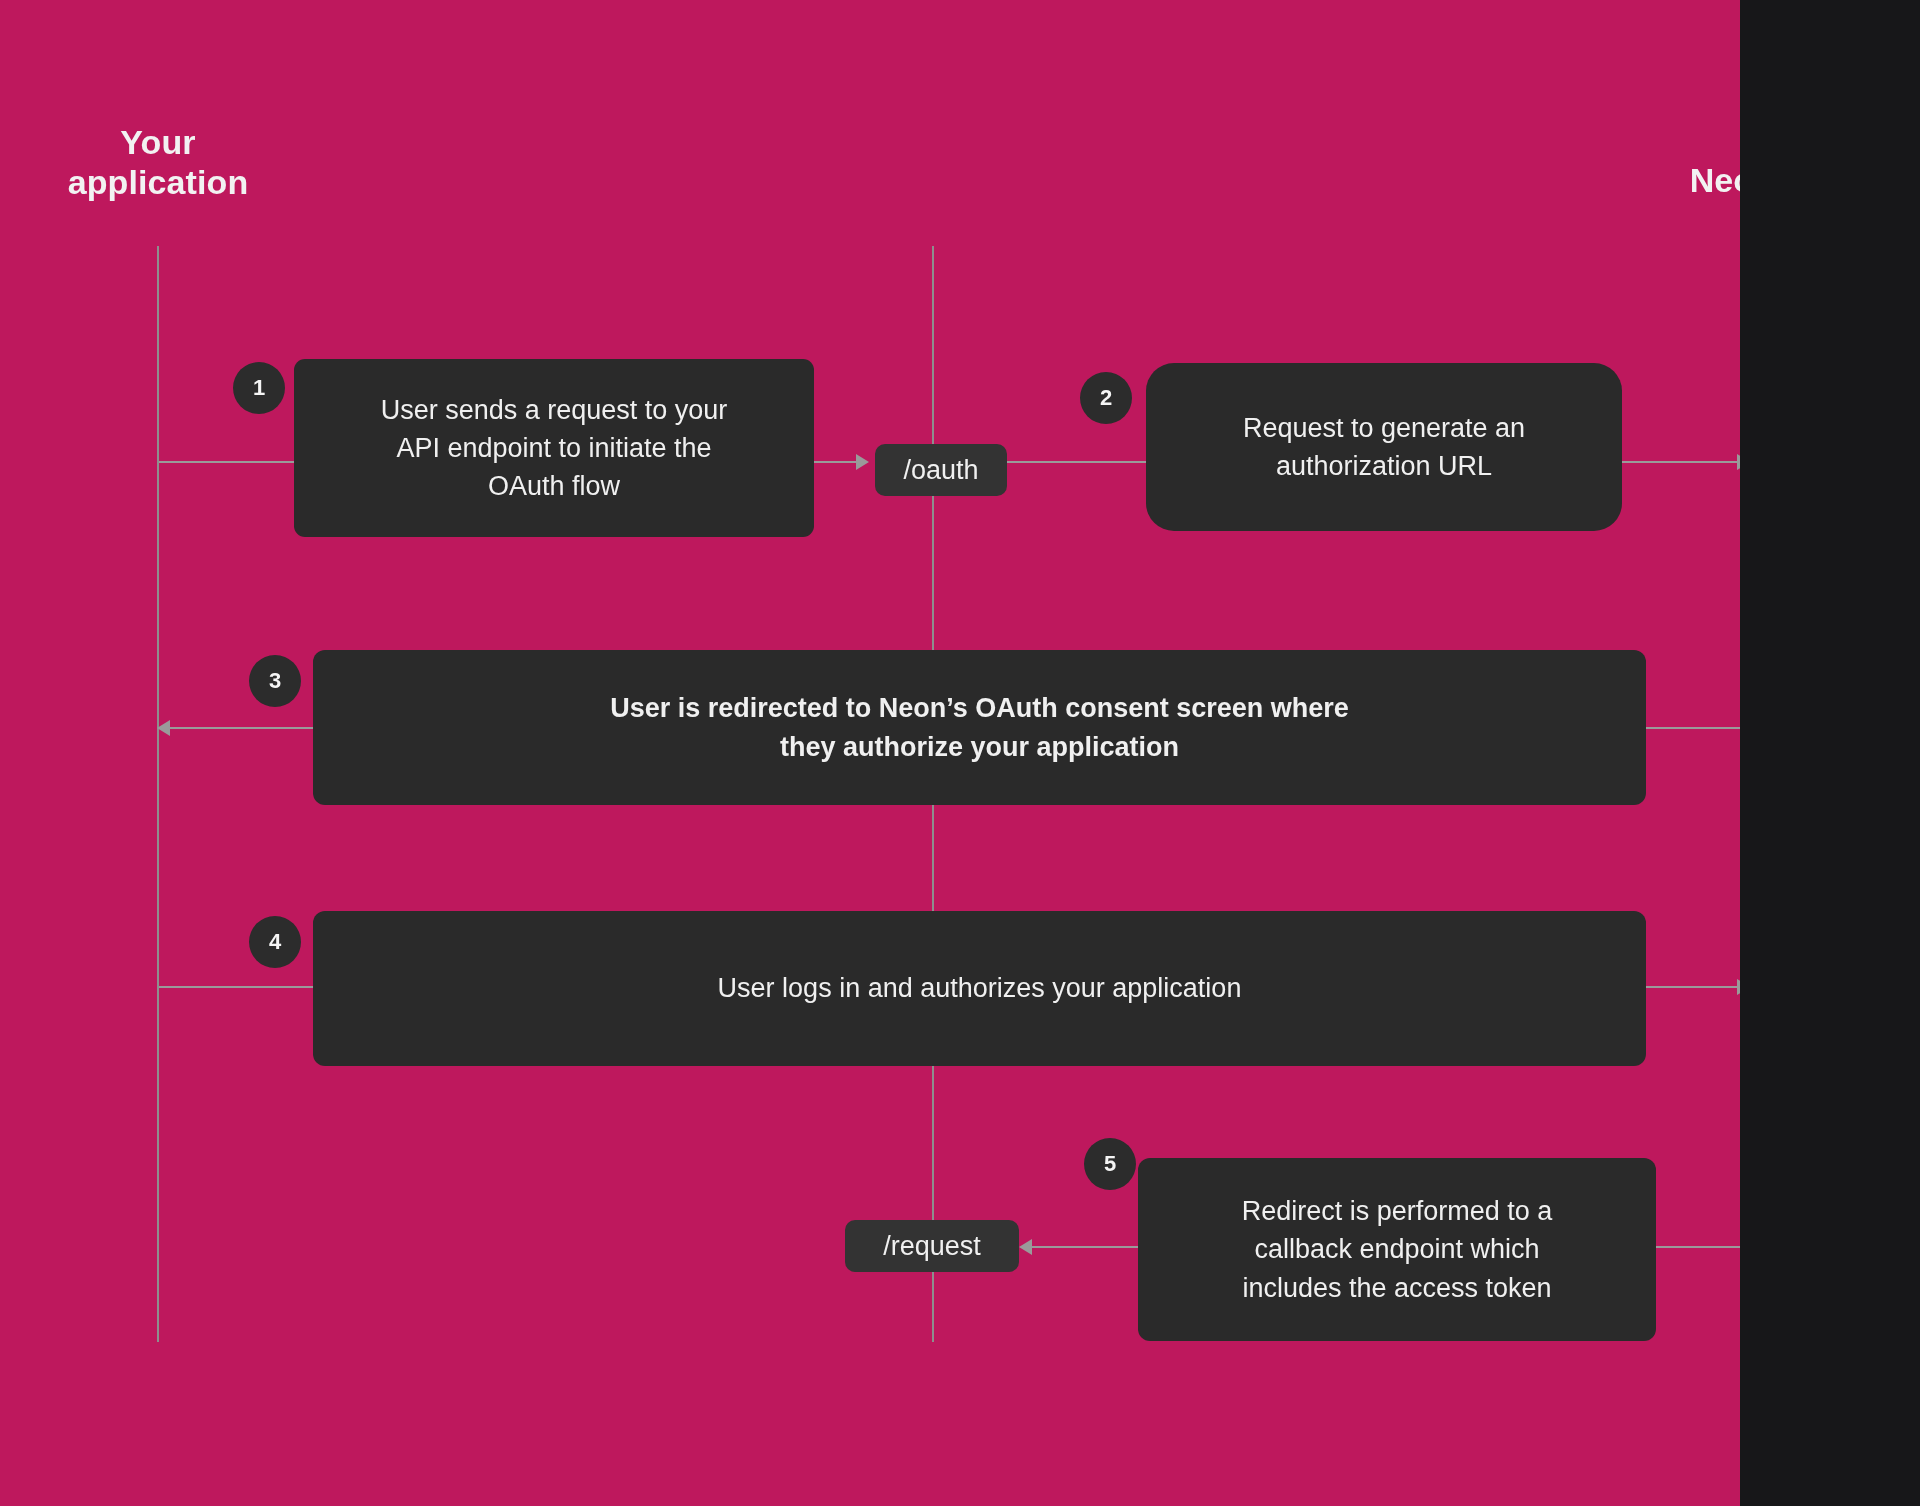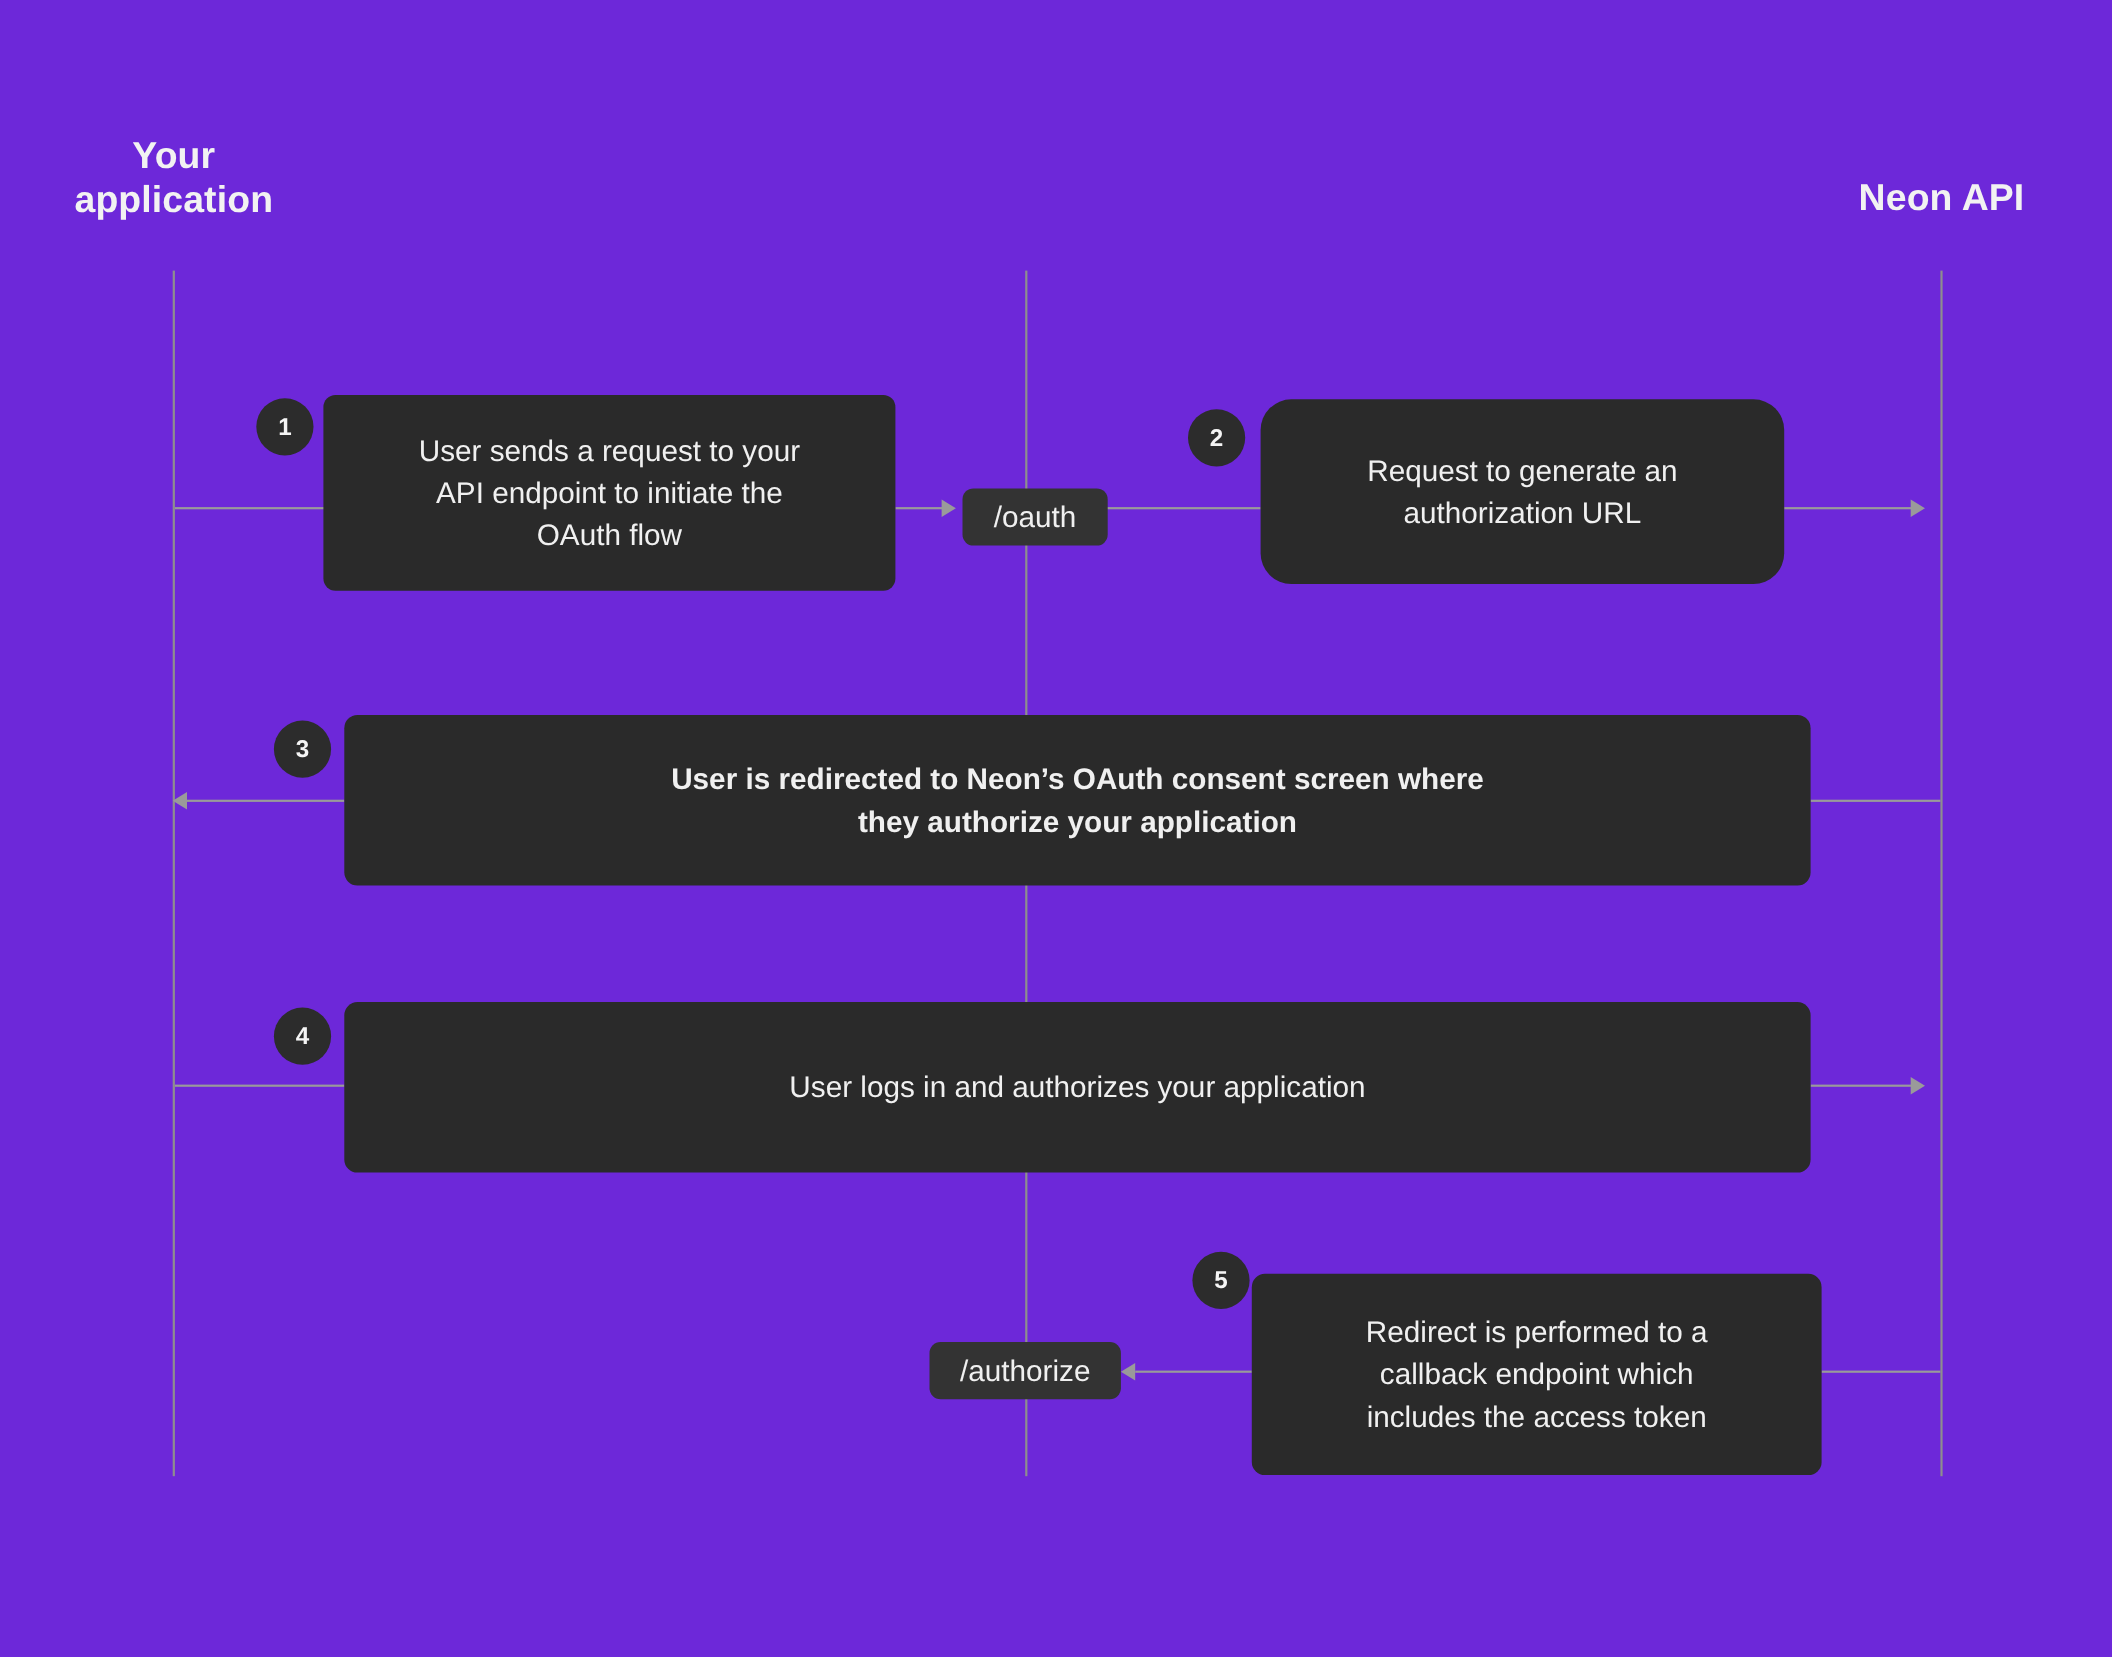--- a/index.html
+++ b/index.html
@@ -6,23 +6,23 @@
     margin: 0;
     padding: 0;
     background: #171719;
   }
   body {
     font-family: "Liberation Sans", sans-serif;
     -webkit-font-smoothing: antialiased;
   }
   #canvas {
     position: relative;
-    width: 1920px;
+    width: 1740px;
     height: 1506px;
-    background: #6d28d9;
+    background: #be185d;
     overflow: hidden;
   }
 
   
   .lifeline {
     position: absolute;
     width: 2px;
     background: #8e8e8e;
     top: 246px;
     height: 1096px;
@@ -168,21 +168,21 @@
   <div class="step-num" style="left:249px; top:916px;">4</div>
 
   <div class="step-box" style="left:313px; top:911px; width:1333px; height:155px;">
     <div class="step-text">User logs in and authorizes your application</div>
   </div>
 
   <div class="conn" style="left:1032px; top:1246px; width:106px;"></div>
   <div class="arrow-head left" style="left:1019px; top:1239px;"></div>
   <div class="conn" style="left:1656px; top:1246px; width:108px;"></div>
 
-  <div class="endpoint-pill" style="left:845px; top:1220px; width:174px; height:52px;">/authorize</div>
+  <div class="endpoint-pill" style="left:845px; top:1220px; width:174px; height:52px;">/request</div>
 
   <div class="step-num" style="left:1084px; top:1138px;">5</div>
 
   <div class="step-box" style="left:1138px; top:1158px; width:518px; height:183px;">
     <div class="step-text">Redirect is performed to a
 callback endpoint which
 includes the access token</div>
   </div>
 
 </div>

